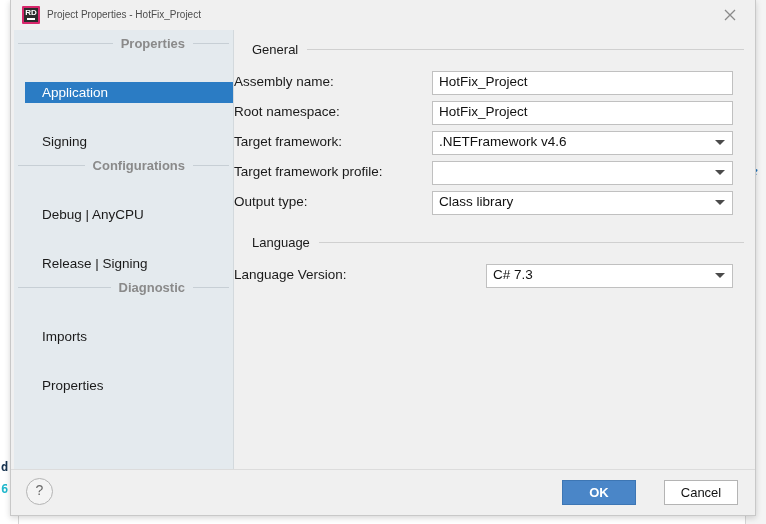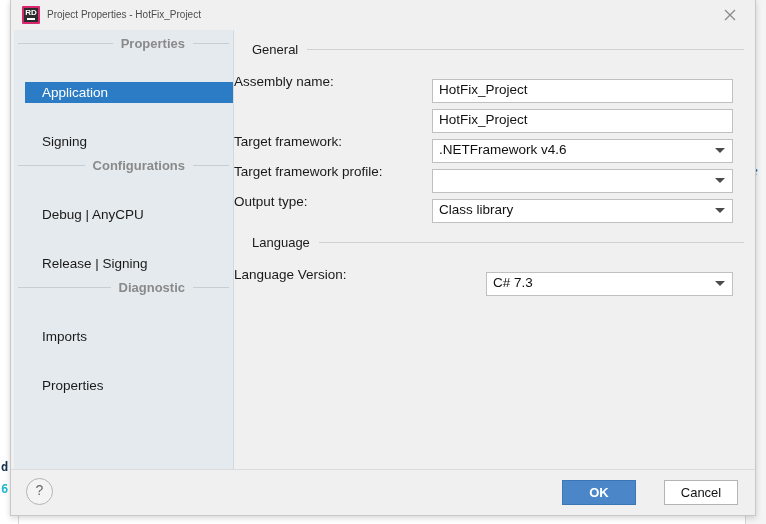--- a/index.html
+++ b/index.html
@@ -234,21 +234,21 @@
     top: 0;
     height: 22px;
     line-height: 22px;
     text-align: left;
     font-size: 13.5px;
     color: #1a1a1a;
     white-space: nowrap;
   }
   .field-ctrl {
     position: absolute;
-    top: 8px;
+    top: 0;
     height: 24px;
     background: #ffffff;
     border: 1px solid #c0c0c0;
     box-sizing: border-box;
     padding-left: 48px;
   }
   .field-ctrl .ctrl-value {
     position: absolute;
     left: 6px; top: 0;
     right: 22px;
@@ -382,20 +382,21 @@
       </div>
 
       <div class="field-row" style="top:41px;">
         <div class="field-label" style="left:0; width:180px;">Assembly name:</div>
         <div class="field-ctrl" style="left:198px; right:11px;">
           <div class="ctrl-value">HotFix_Project</div>
         </div>
       </div>
 
       <div class="field-row" style="top:71px;">
+        <div class="field-label" style="left:0; width:180px;">Root namespace:</div>
         <div class="field-ctrl" style="left:198px; right:11px;">
           <div class="ctrl-value">HotFix_Project</div>
         </div>
       </div>
 
       <div class="field-row" style="top:101px;">
         <div class="field-label" style="left:0; width:180px;">Target framework:</div>
         <div class="field-ctrl combo" style="left:198px; right:11px;">
           <div class="ctrl-value">.NETFramework v4.6</div>
           <div class="arrow"></div>

